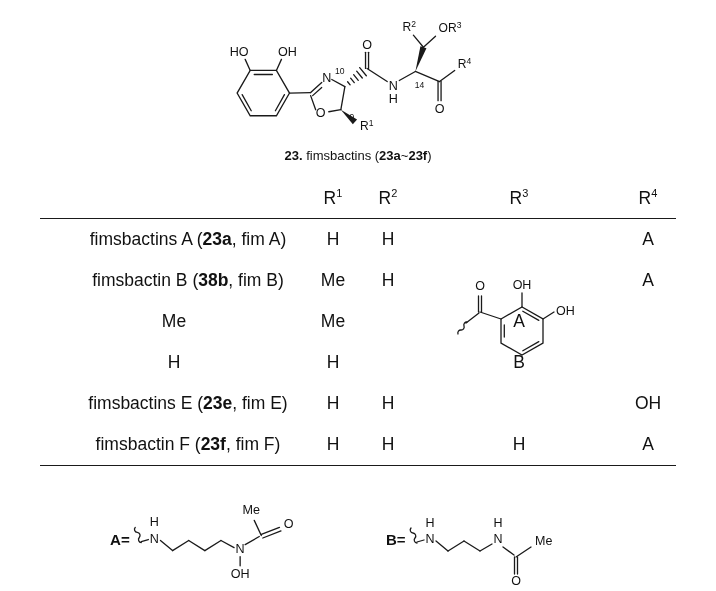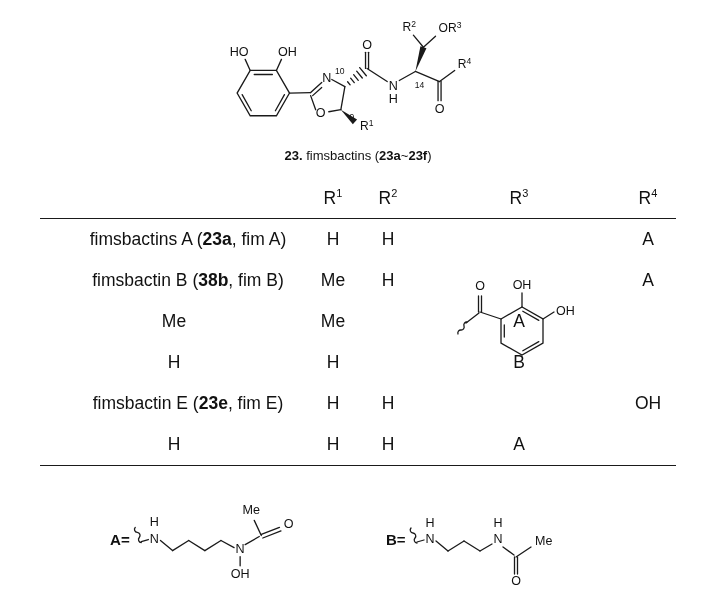--- a/index.html
+++ b/index.html
@@ -127,27 +127,28 @@
         <div class="cell"></div>
         <div class="cell">A</div>
       </div>
       <div class="trow">
         <div class="cell">H</div>
         <div class="cell">H</div>
         <div class="cell"></div>
         <div class="cell">B</div>
       </div>
       <div class="trow">
-        <div class="cell name"><span>fimsbactin E (</span><b>23e</b><span>, fim E)</span></div>
+        <div class="cell name"><span>fimsbactins E (</span><b>23e</b><span>, fim E)</span></div>
         <div class="cell">H</div>
         <div class="cell">H</div>
         <div class="cell"></div>
         <div class="cell">OH</div>
       </div>
       <div class="trow">
+        <div class="cell name"><span>fimsbactin F (</span><b>23f</b><span>, fim F)</span></div>
         <div class="cell">H</div>
         <div class="cell">H</div>
         <div class="cell">H</div>
         <div class="cell">A</div>
       </div>
     </div>
 
     <svg id="r3-svg" width="135" height="95" viewBox="0 0 135 95">
       <path class="bond" d="M15,49 a3,3 0 0 0 -3,4 a3,3 0 0 1 -3,4 a3,3 0 0 0 -3,4"></path>
       <g>

